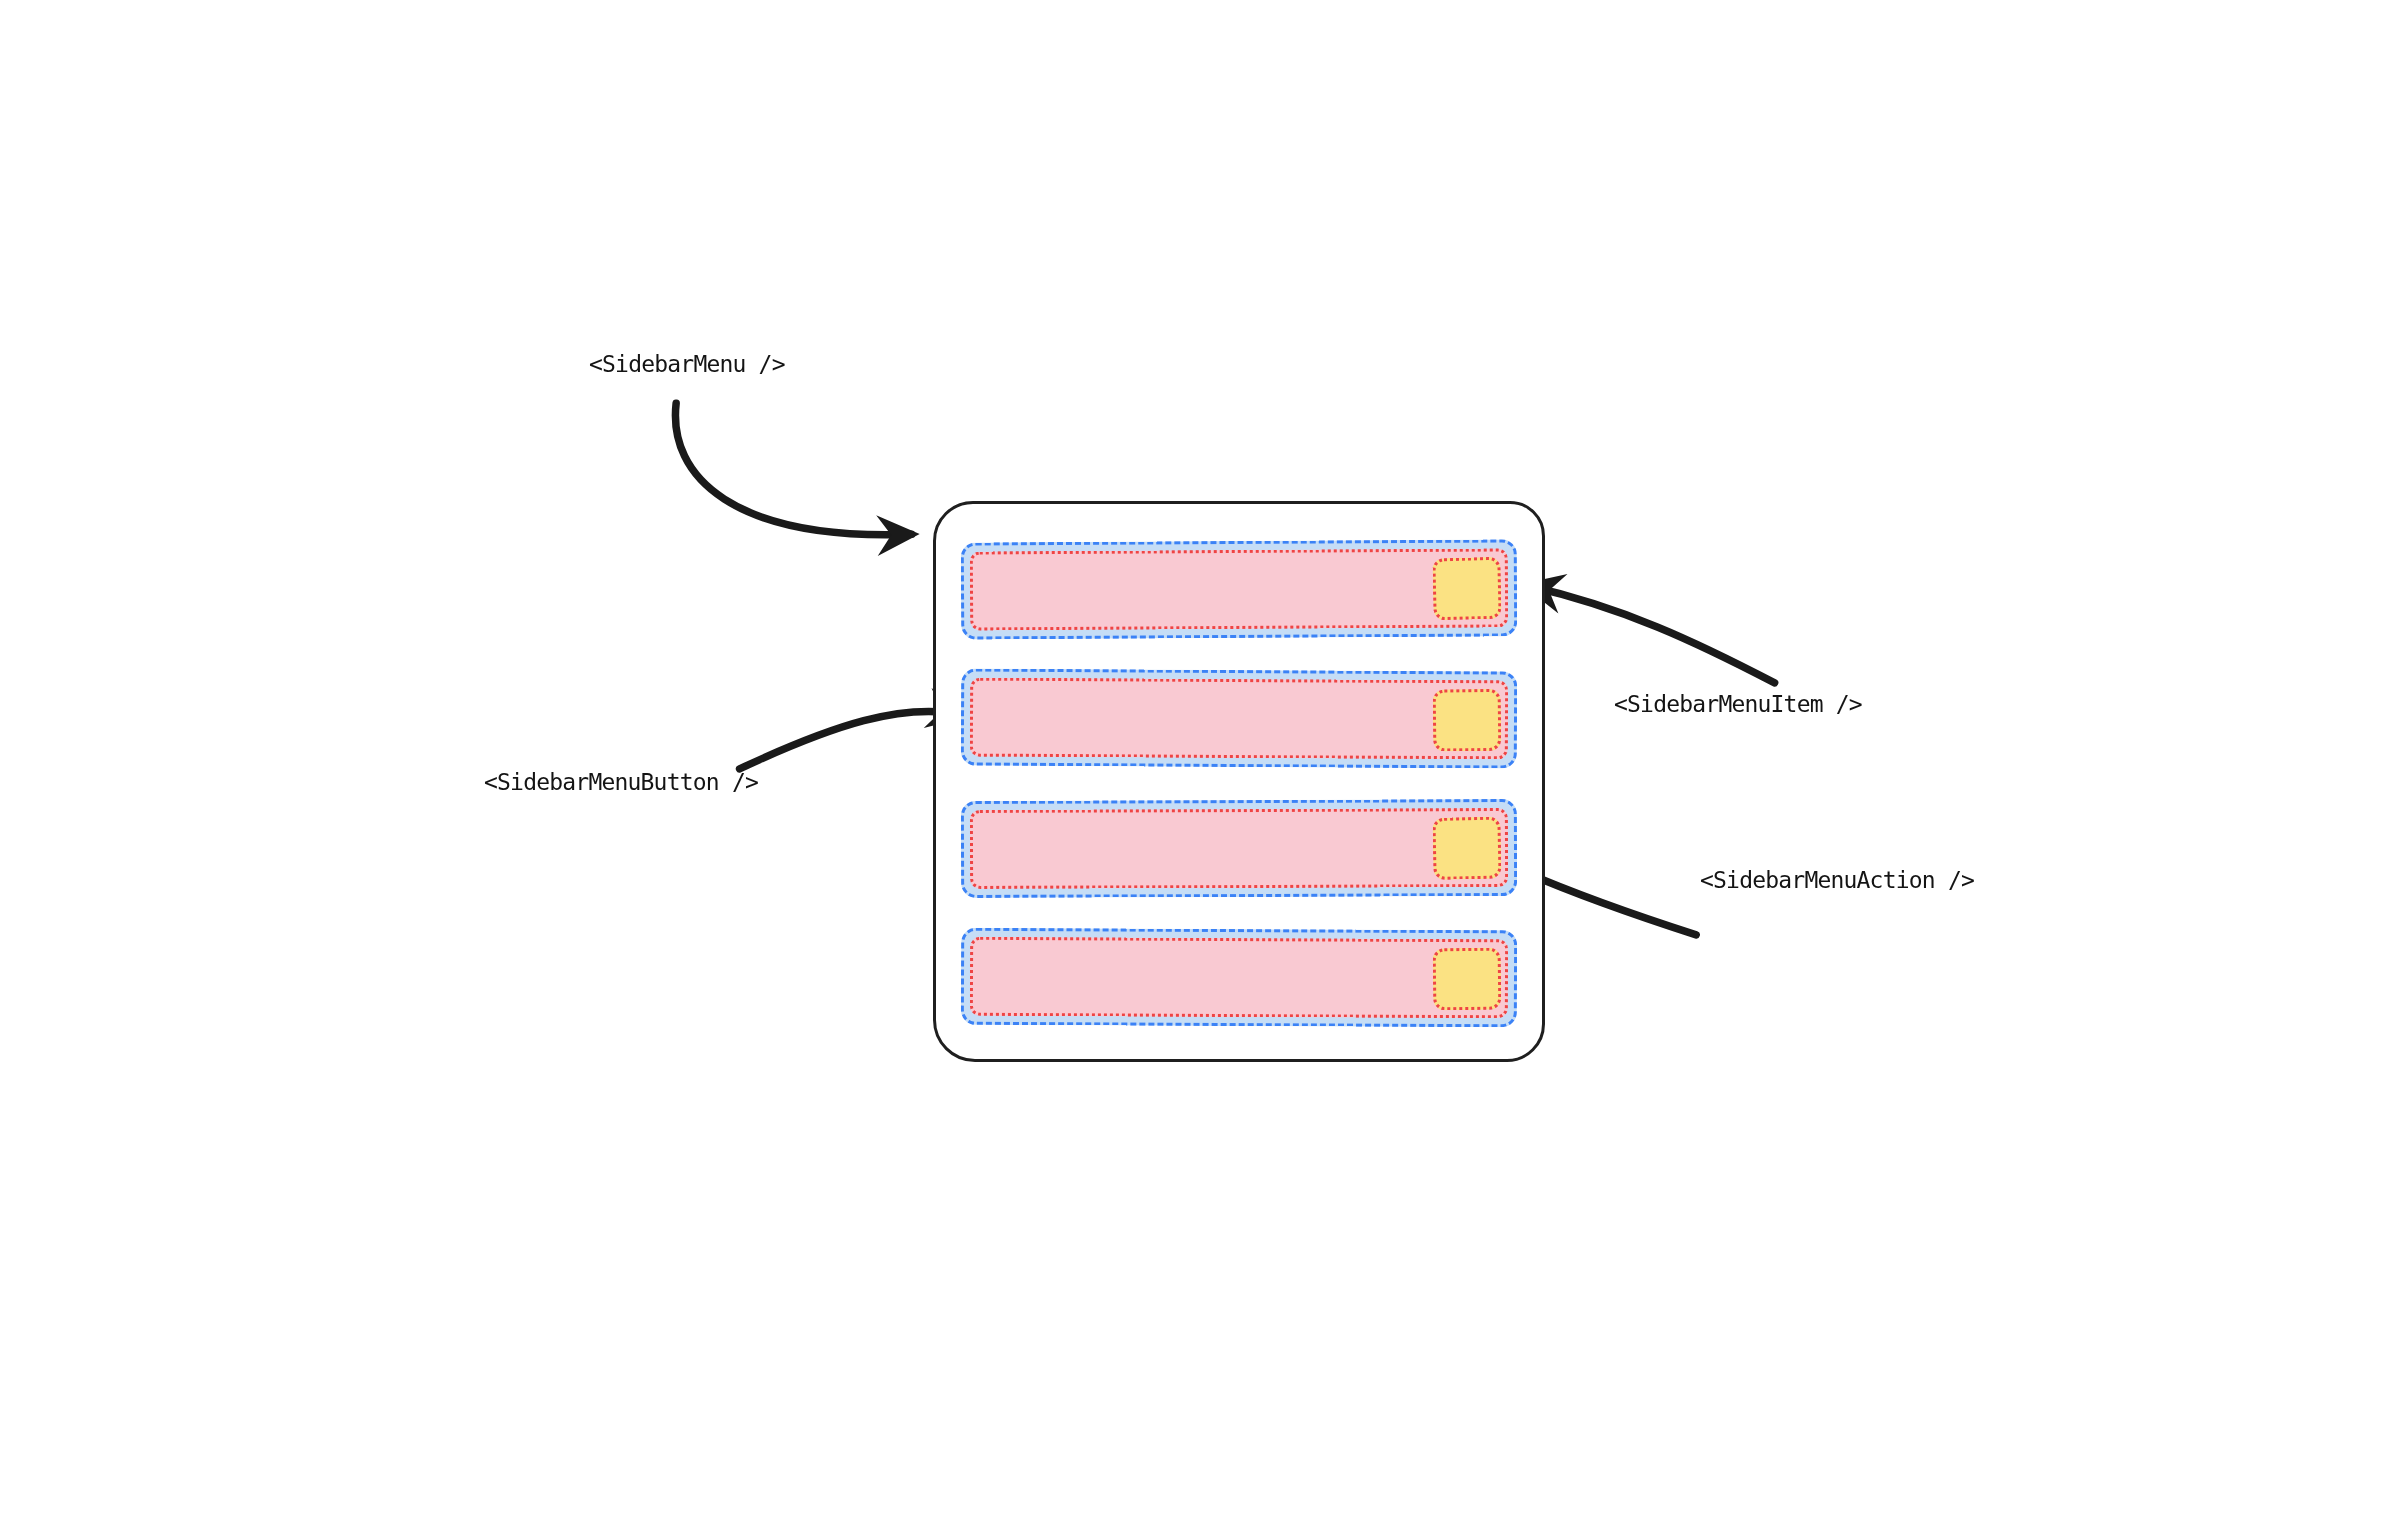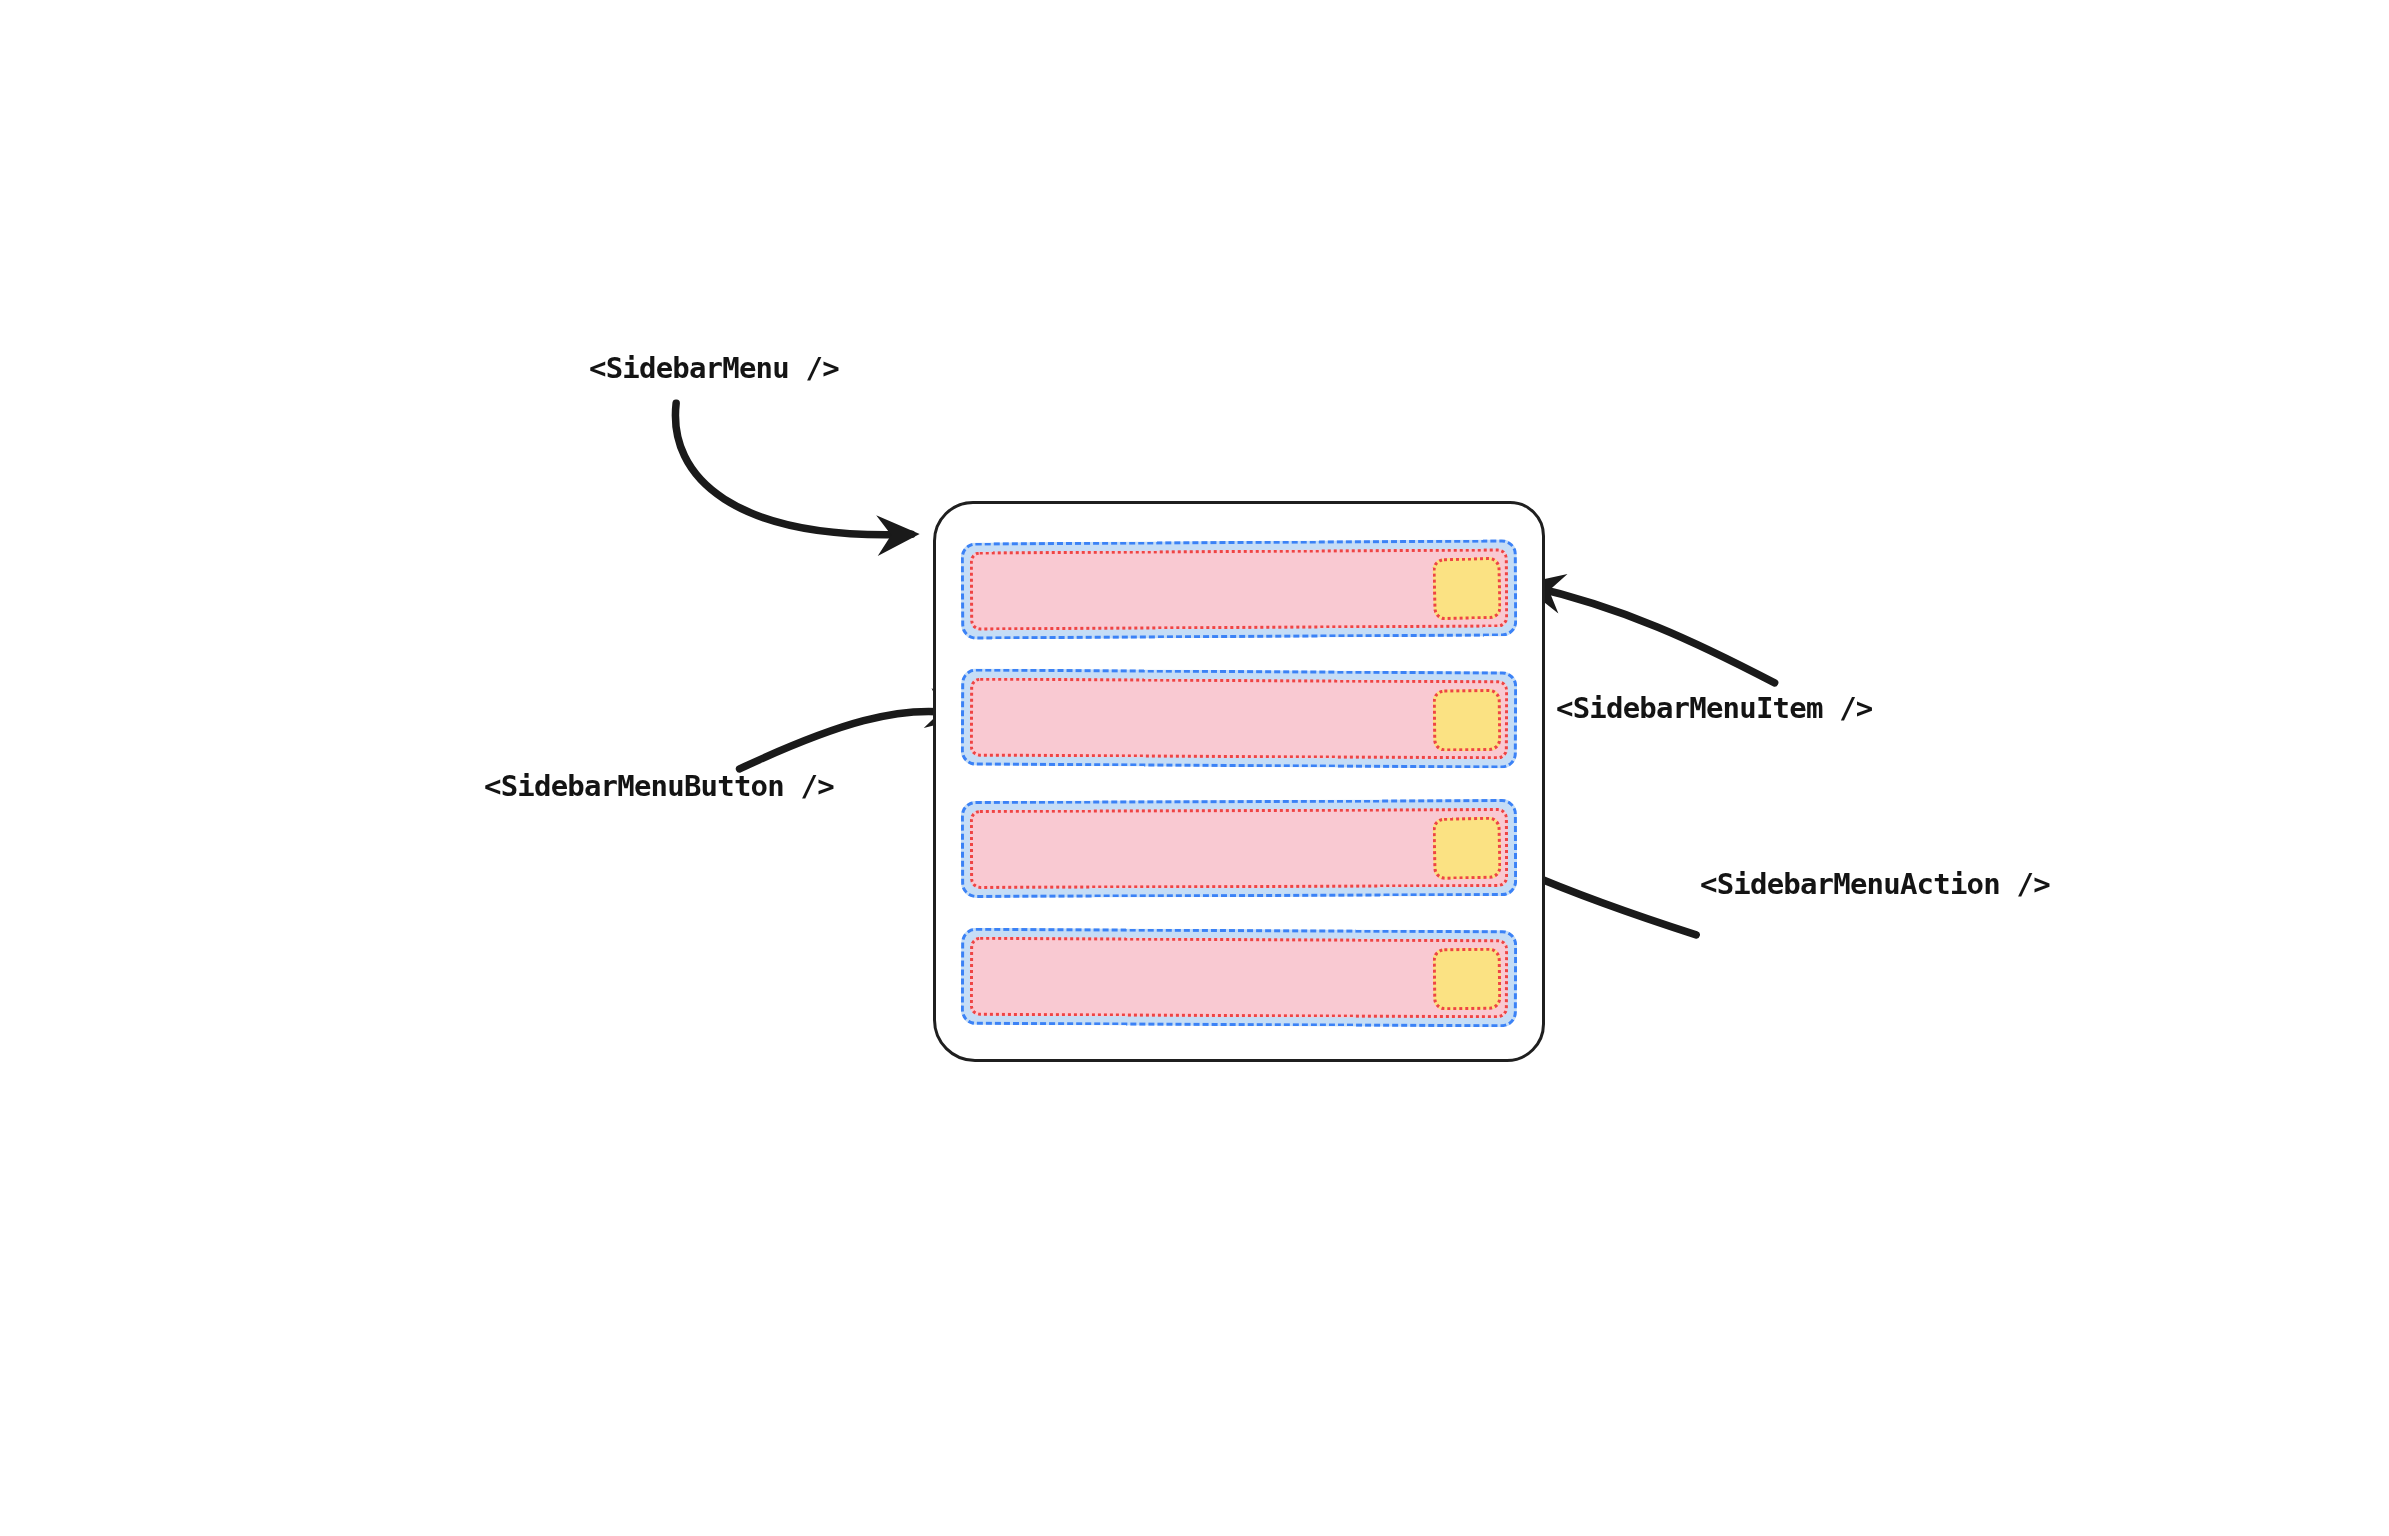--- a/index.html
+++ b/index.html
@@ -21,22 +21,22 @@
   }
   .arrows {
     position: absolute;
     inset: 0;
     width: 2389px;
     height: 1536px;
     pointer-events: none;
   }
   .label {
     position: absolute;
-    font-size: 29px;
-    font-weight: 700;
+    font-size: 23px;
+    font-weight: 400;
     color: #141414;
     letter-spacing: -0.8px;
     white-space: nowrap;
   }
   
   .card {
     position: absolute;
     left: 933px;
     top: 501px;
     width: 612px;
@@ -97,21 +97,21 @@
       </marker>
     </defs>
     <path d="M 810 483 C 800 572, 880 648, 1092 640" fill="none" stroke="#1a1a1a" stroke-width="9" stroke-linecap="round" marker-end="url(#ah)"></path>
     <path d="M 2126 818 C 2030 768, 1945 728, 1832 702" fill="none" stroke="#1a1a1a" stroke-width="9" stroke-linecap="round" marker-end="url(#ah)"></path>
     <path d="M 886 921 C 1000 868, 1080 842, 1152 856" fill="none" stroke="#1a1a1a" stroke-width="9" stroke-linecap="round" marker-end="url(#ah)"></path>
     <path d="M 2032 1120 C 1945 1092, 1872 1066, 1802 1034" fill="none" stroke="#1a1a1a" stroke-width="9" stroke-linecap="round" marker-end="url(#ah)"></path>
   </svg>
 
   <div class="label" style="left:589px; top:351px;">&lt;SidebarMenu /&gt;</div>
 
-  <div class="label" style="left:1556px; top:691px;">&lt;SidebarMenuItem /&gt;</div>
+  <div class="label" style="left:1614px; top:691px;">&lt;SidebarMenuItem /&gt;</div>
 
   <div class="label" style="left:484px; top:769px;">&lt;SidebarMenuButton /&gt;</div>
 
   <div class="label" style="left:1700px; top:867px;">&lt;SidebarMenuAction /&gt;</div>
 
   <div class="card">
     <div class="row">
       <div class="row-inner"></div>
       <div class="action"></div>
     </div>

